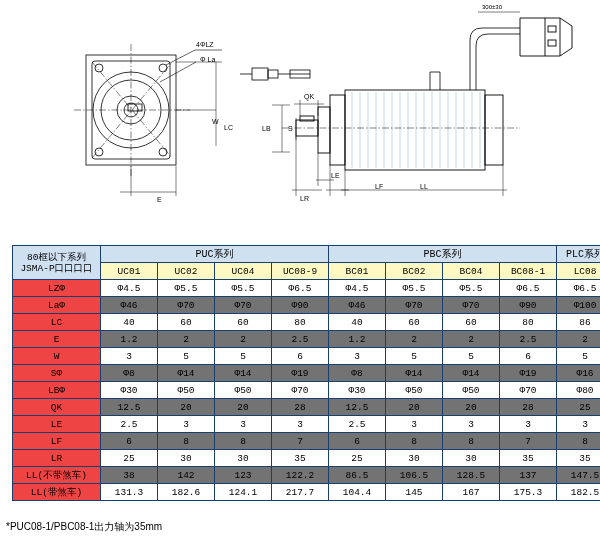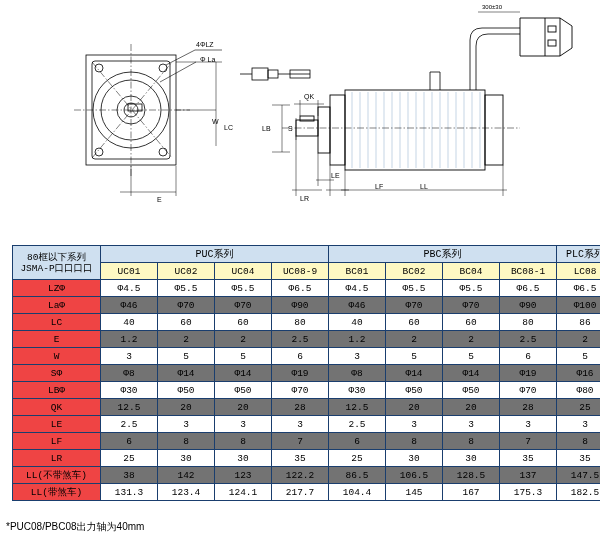--- a/index.html
+++ b/index.html
@@ -379,28 +379,28 @@
         <td class="zebra">122.2</td>
         <td class="zebra">86.5</td>
         <td class="zebra">106.5</td>
         <td class="zebra">128.5</td>
         <td class="zebra">137</td>
         <td class="zebra">147.5</td>
       </tr>
       <tr>
         <td class="rowlbl">LL(带煞车)</td>
         <td class="white">131.3</td>
-        <td class="white">123.4</td>
+        <td class="white">182.6</td>
         <td class="white">124.1</td>
         <td class="white">217.7</td>
         <td class="white">104.4</td>
         <td class="white">145</td>
         <td class="white">167</td>
         <td class="white">175.3</td>
         <td class="white">182.5</td>
       </tr>
     </tbody>
   </table>
 </div>
 
 <div class="notes">
-  <div>*PUC08/PBC08出力轴为40mm</div>
+  <div>*PUC08-1/PBC08-1出力轴为35mm</div>
 </div>
 
 </body></html>

